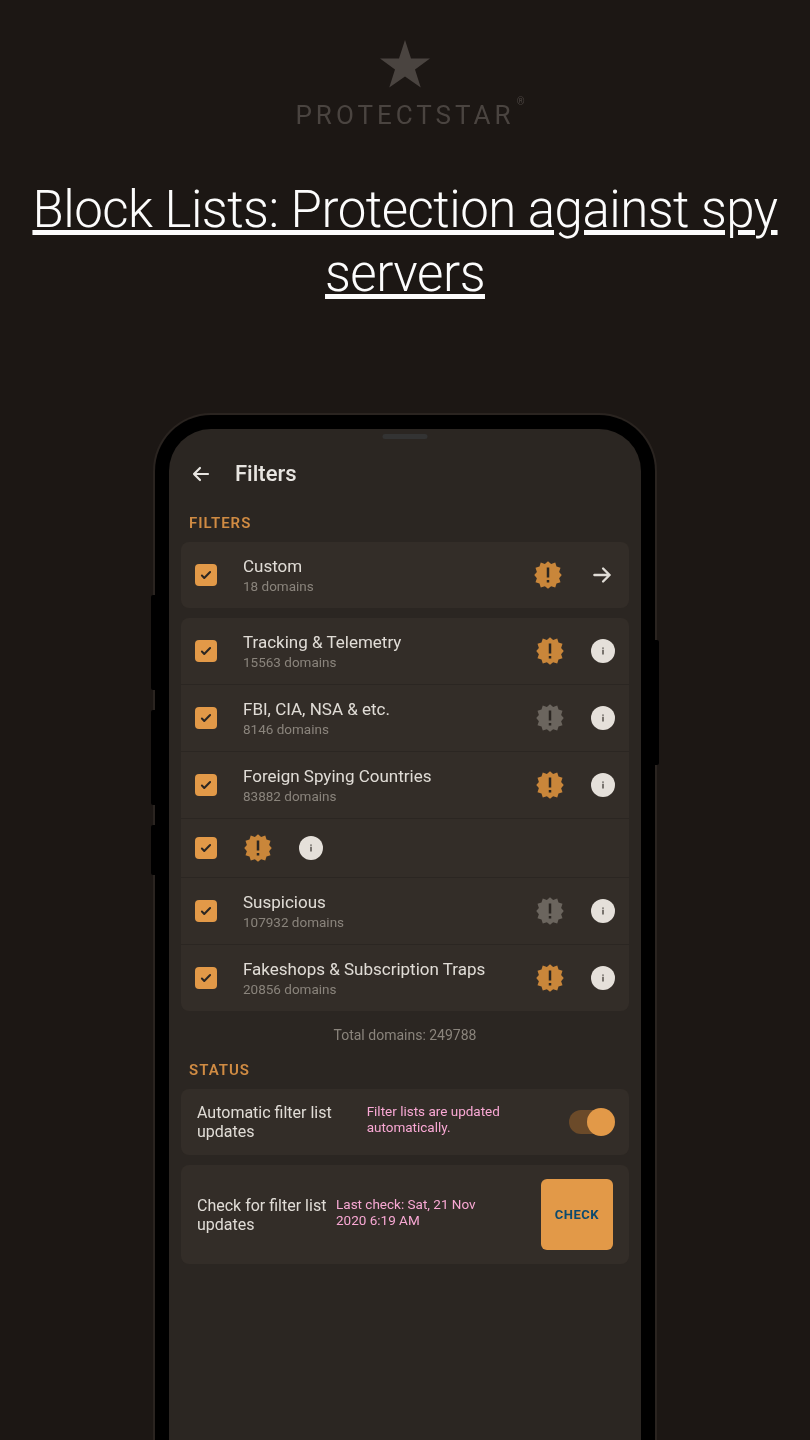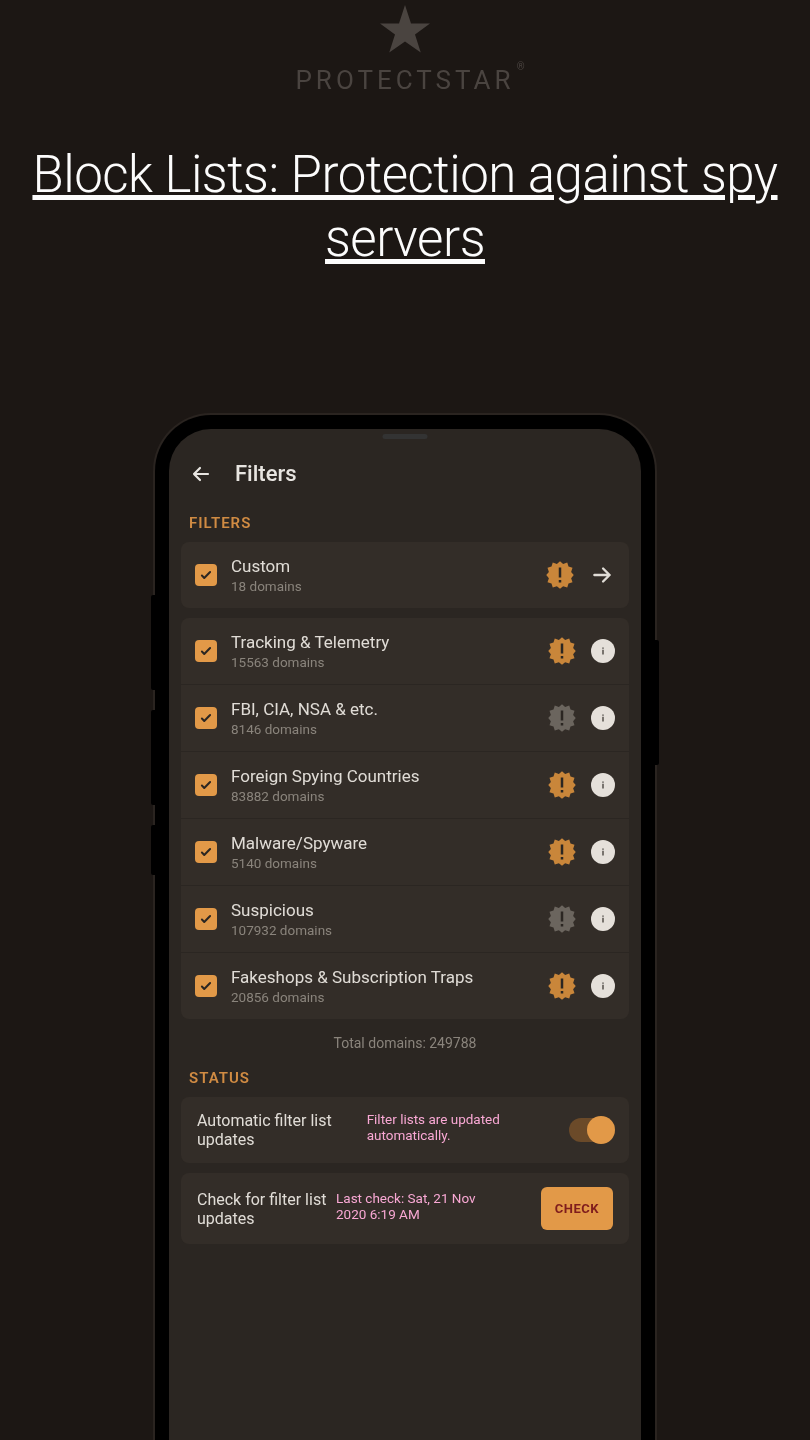--- a/index.html
+++ b/index.html
@@ -8,20 +8,21 @@
       height: 1440px;
       background: #1c1714;
       font-family: -apple-system, BlinkMacSystemFont, 'Segoe UI', Roboto, sans-serif;
       overflow: hidden;
       position: relative;
     }
     .brand-area {
       display: flex;
       flex-direction: column;
       align-items: center;
+      padding-top: 35px;
     }
     .star-icon {
       width: 60px;
       height: 60px;
       color: #4a4440;
     }
     .brand-name {
       color: #4a4440;
       font-size: 26px;
       letter-spacing: 4px;
@@ -137,21 +138,21 @@
     .filter-card, .filter-group {
       background: #332d28;
       margin: 0 12px 10px;
       border-radius: 8px;
       overflow: hidden;
     }
     .filter-row {
       display: flex;
       align-items: center;
       padding: 14px 14px;
-      gap: 14px;
+      gap: 26px;
       border-bottom: 1px solid rgba(0,0,0,0.15);
     }
     .filter-row:last-child { border-bottom: none; }
     .checkbox {
       width: 22px;
       height: 22px;
       background: #e29948;
       border-radius: 4px;
       display: flex;
       align-items: center;
@@ -241,24 +242,24 @@
       position: absolute;
       right: -2px;
       top: -2px;
       width: 28px;
       height: 28px;
       background: #e29948;
       border-radius: 50%;
     }
     .check-btn {
       background: #e29948;
-      color: #7f1d1d;
+      color: #0c4a6e;
       font-size: 13px;
       font-weight: 700;
-      padding: 14px 14px;
+      padding: 28px 14px;
       border-radius: 6px;
       flex-shrink: 0;
       letter-spacing: 0.5px;
       margin-left: 28px;
     }
   </style>
 </head>
 <body>
 
 <div class="brand-area">
@@ -382,24 +383,20 @@
             </svg>
           </div>
       </div>
 
       <div class="filter-row">
         <div class="checkbox">
             <svg viewBox="0 0 24 24">
               <path fill="none" stroke="currentColor" stroke-width="3.5" stroke-linecap="round" stroke-linejoin="round" d="M5 13l4 4L19 7"></path>
             </svg>
           </div>
-        <div class="filter-text">
-          <div class="filter-name">Malware/Spyware</div>
-          <div class="filter-domains">5140 domains</div>
-        </div>
         <div class="badge-icon">
             <svg viewBox="0 0 24 24" width="30" height="30">
               <path fill="#c9863a" d="M12 1l2.5 2.1L17.8 2l1 3.2 3.2 1-1.1 3.3L23 12l-2.1 2.5 1.1 3.3-3.2 1-1 3.2-3.3-1.1L12 23l-2.5-2.1L6.2 22l-1-3.2-3.2-1 1.1-3.3L1 12l2.1-2.5L2 6.2l3.2-1 1-3.2 3.3 1.1z"></path>
               <path fill="#2b2622" d="M11 6h2v8h-2zm0 10h2v2h-2z"></path>
             </svg>
           </div>
         <div class="info-circle">
             <svg viewBox="0 0 24 24">
               <path fill="currentColor" d="M11 10h2v8h-2zm0-4h2v2h-2z"></path>
             </svg>

